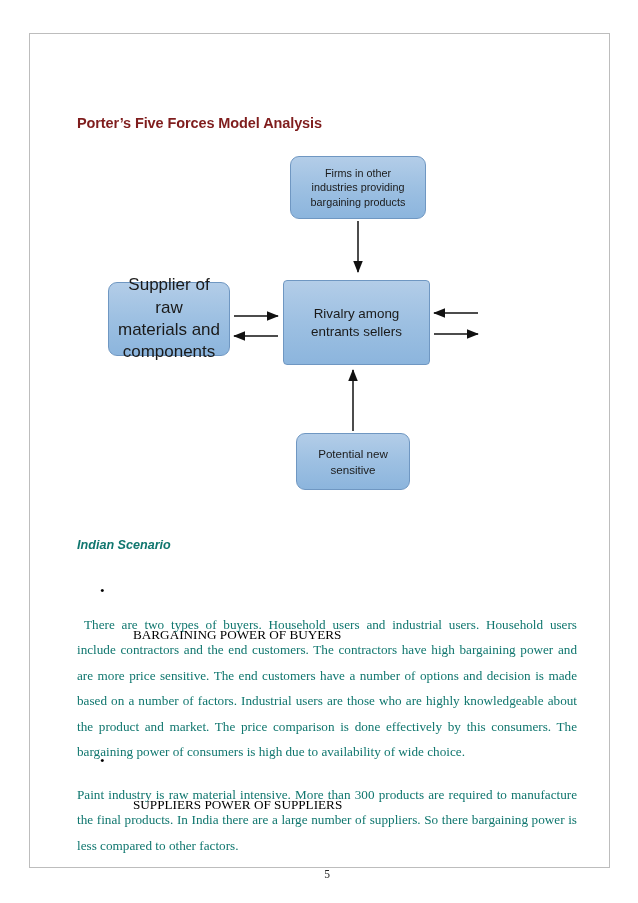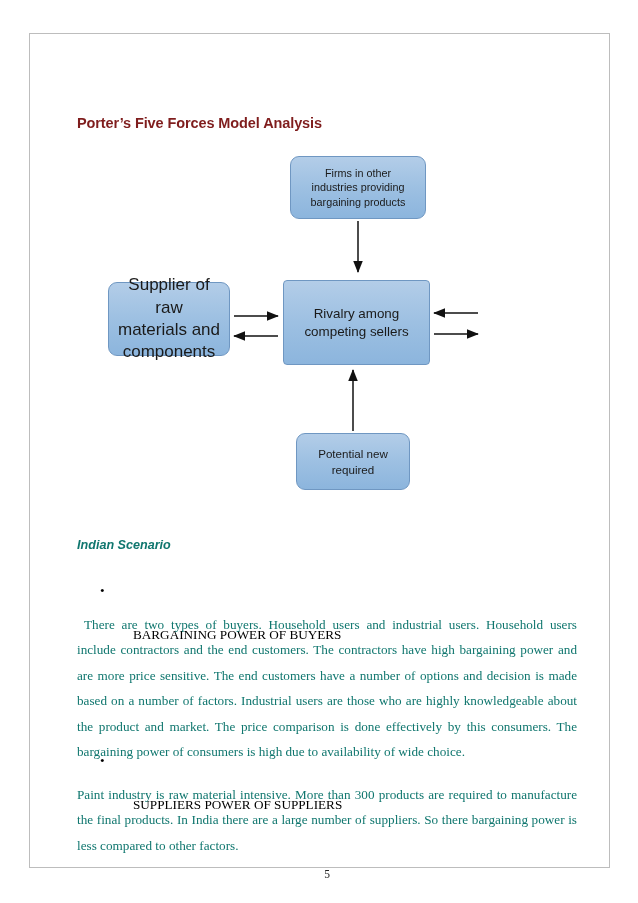--- a/index.html
+++ b/index.html
@@ -100,29 +100,29 @@
         <div>
           <span>Supplier of raw</span>
           <span>materials and</span>
           <span>components</span>
         </div>
       </div>
 
       <div class="node square" id="node-rivalry">
         <div>
           <span>Rivalry among</span>
-          <span>competing sellers</span>
+          <span>entrants sellers</span>
         </div>
       </div>
 
 
       <div class="node rounded" id="node-entrants">
         <div>
           <span>Potential new</span>
-          <span>required</span>
+          <span>sensitive</span>
         </div>
       </div>
     </div>
 
     <div class="subhead">Indian Scenario</div>
 
     <div class="bullet" id="bullet-buyers">
       <span class="dot">•</span>
       <span class="btxt">BARGAINING POWER OF BUYERS</span>
     </div>

